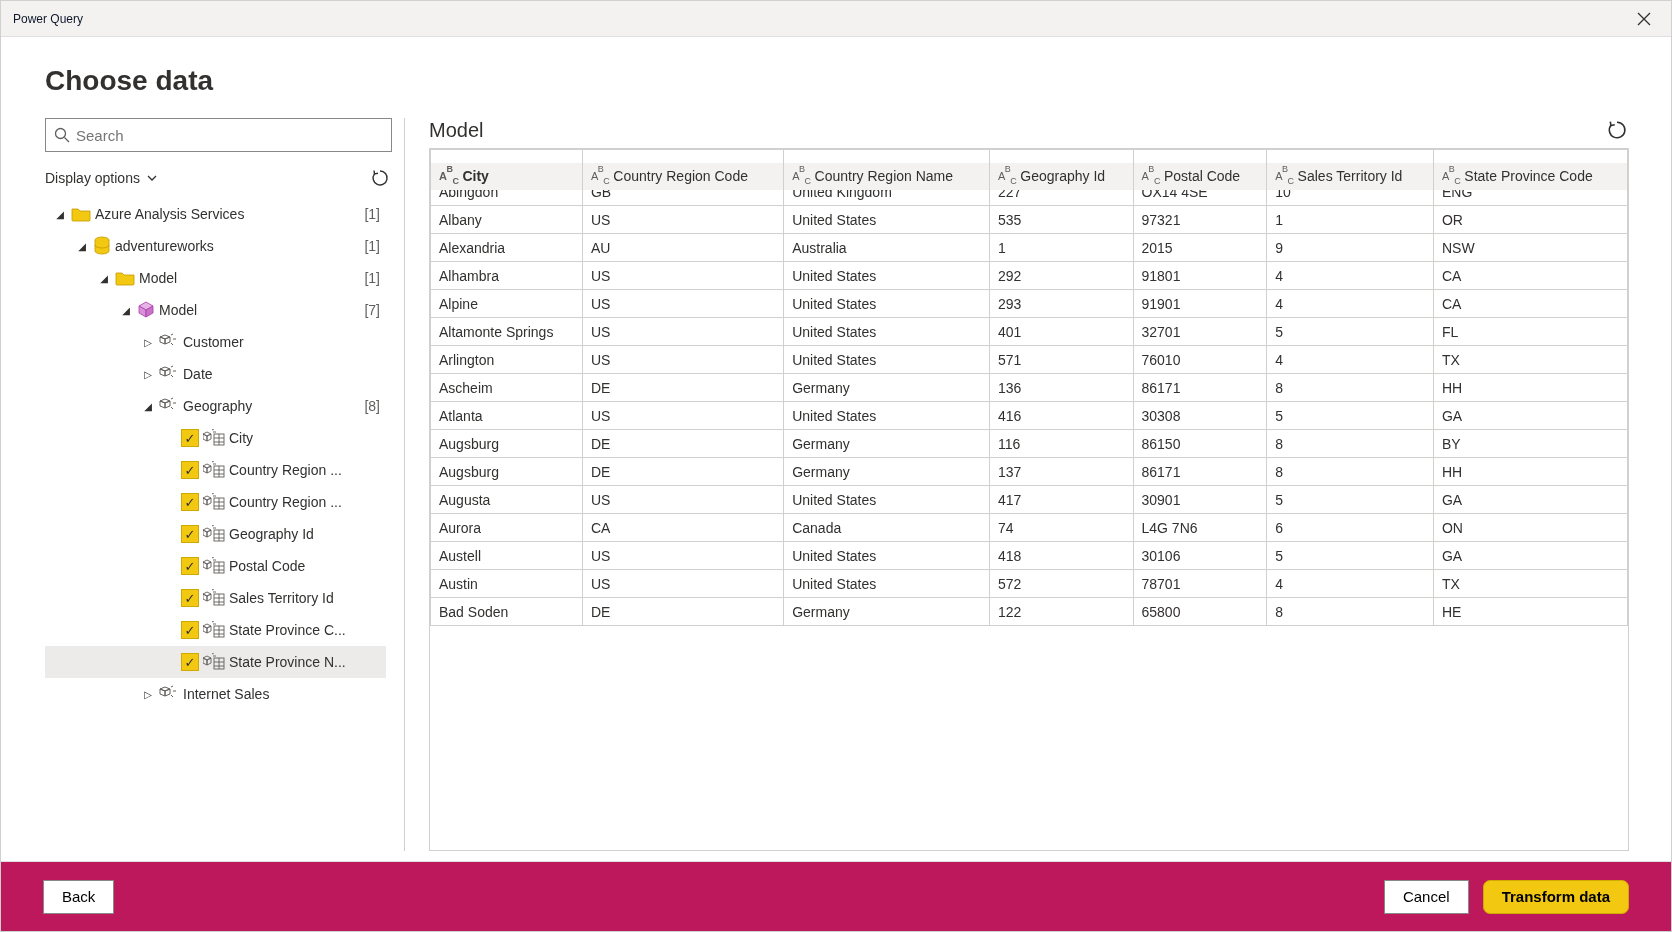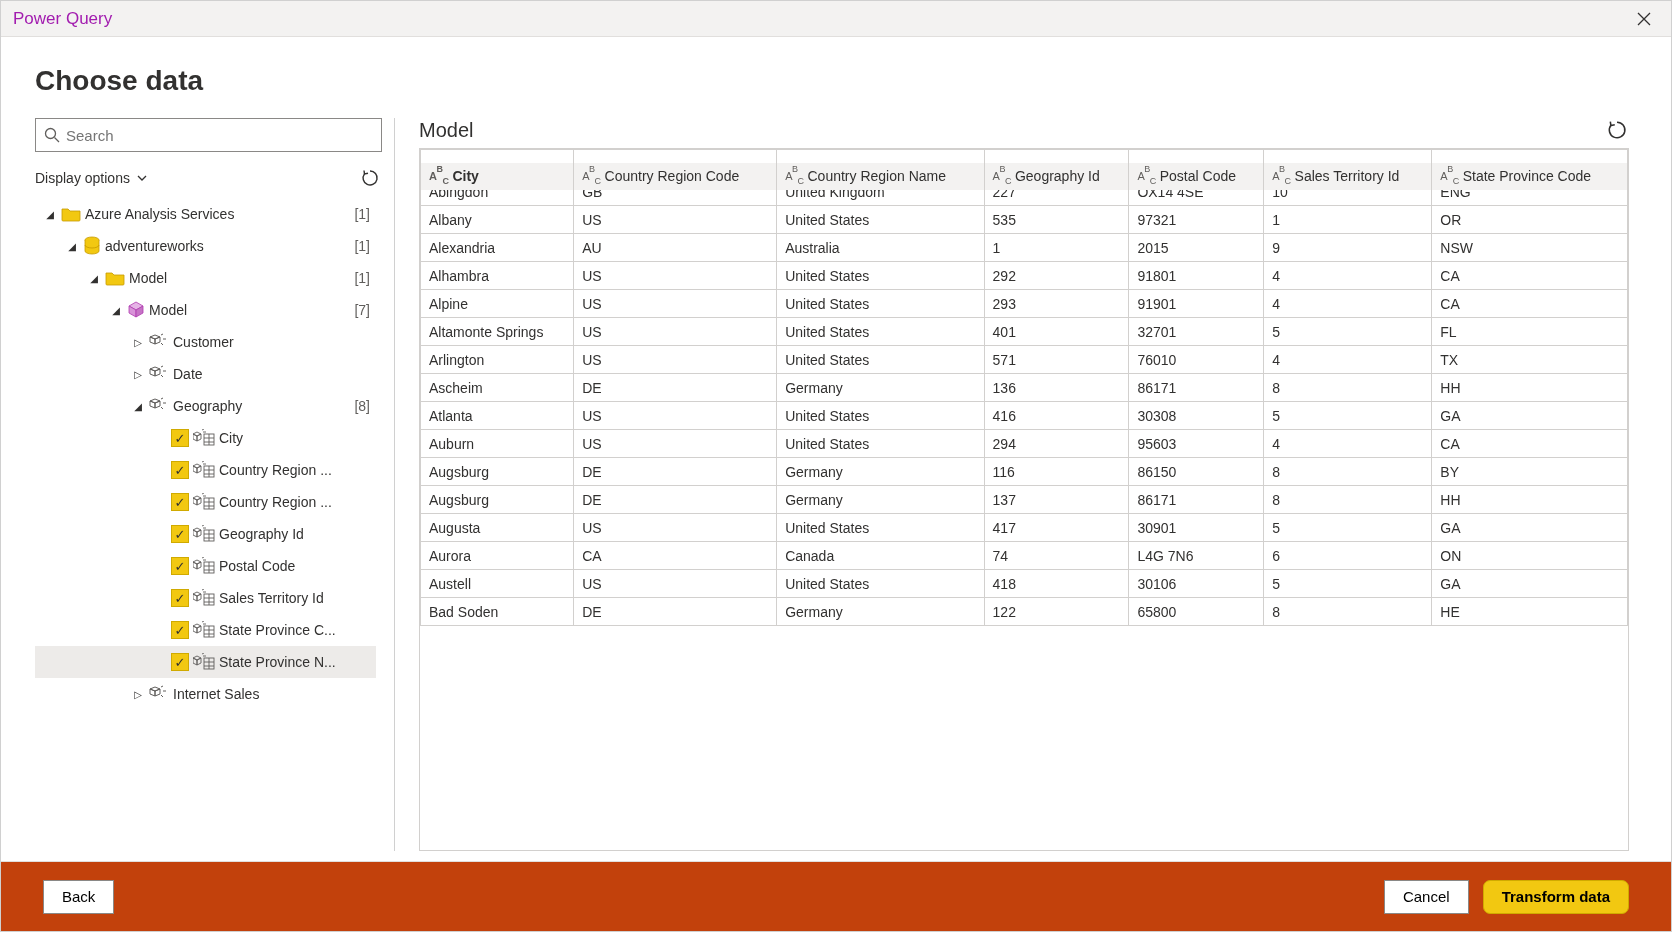--- a/index.html
+++ b/index.html
@@ -19,33 +19,33 @@
 
 .titlebar {
   height: 36px;
   background: #f3f2f1;
   border-bottom: 1px solid #e1dfdd;
   display: flex;
   align-items: center;
   padding: 0 12px;
   justify-content: space-between;
 }
-.titlebar .title { font-size: 17px; color: #a21caf; text-align: right; }
+.titlebar .title { font-size: 12px; color: #0f172a; text-align: right; }
 .titlebar .close-btn {
   width: 30px; height: 30px;
   display: flex; align-items: center; justify-content: center;
   cursor: pointer;
 }
 
 
 .content {
   flex: 1;
   display: flex;
   flex-direction: column;
-  padding: 28px 42px 10px 34px;
+  padding: 28px 42px 10px 44px;
   overflow: hidden;
 }
 .page-title { font-size: 28px; font-weight: 600; margin-bottom: 20px; }
 
 .main-split {
   flex: 1;
   display: flex;
   overflow: hidden;
   border-top: 1px solid transparent;
 }
@@ -158,21 +158,21 @@
 }
 th.sorted { font-weight: 600; }
 th .th-inner { display:flex; align-items:center; gap:4px; }
 .abc { font-size:11px; letter-spacing:-0.5px; color:#605e5c; position:relative; }
 .abc sub{ font-size:9px; position:relative; top:1px; }
 .abc sup{ font-size:9px; position:relative; top:-3px; }
 
 
 .footer {
   height: 70px;
-  background:#c2410c;
+  background:#be185d;
   border-top:1px solid #e1dfdd;
   display:flex;
   align-items:center;
   justify-content:space-between;
   padding: 0 42px;
 }
 .btn {
   height: 34px;
   padding: 0 18px;
   border:1px solid #8a8886;
@@ -574,29 +574,20 @@
                 <tr>
                   <td>Atlanta</td>
                   <td>US</td>
                   <td>United States</td>
                   <td>416</td>
                   <td>30308</td>
                   <td>5</td>
                   <td>GA</td>
                 </tr>
                 <tr>
-                  <td>Auburn</td>
-                  <td>US</td>
-                  <td>United States</td>
-                  <td>294</td>
-                  <td>95603</td>
-                  <td>4</td>
-                  <td>CA</td>
-                </tr>
-                <tr>
                   <td>Augsburg</td>
                   <td>DE</td>
                   <td>Germany</td>
                   <td>116</td>
                   <td>86150</td>
                   <td>8</td>
                   <td>BY</td>
                 </tr>
                 <tr>
                   <td>Augsburg</td>
@@ -628,20 +619,29 @@
                 <tr>
                   <td>Austell</td>
                   <td>US</td>
                   <td>United States</td>
                   <td>418</td>
                   <td>30106</td>
                   <td>5</td>
                   <td>GA</td>
                 </tr>
                 <tr>
+                  <td>Austin</td>
+                  <td>US</td>
+                  <td>United States</td>
+                  <td>572</td>
+                  <td>78701</td>
+                  <td>4</td>
+                  <td>TX</td>
+                </tr>
+                <tr>
                   <td>Bad Soden</td>
                   <td>DE</td>
                   <td>Germany</td>
                   <td>122</td>
                   <td>65800</td>
                   <td>8</td>
                   <td>HE</td>
                 </tr>
               </tbody>
             </table>

